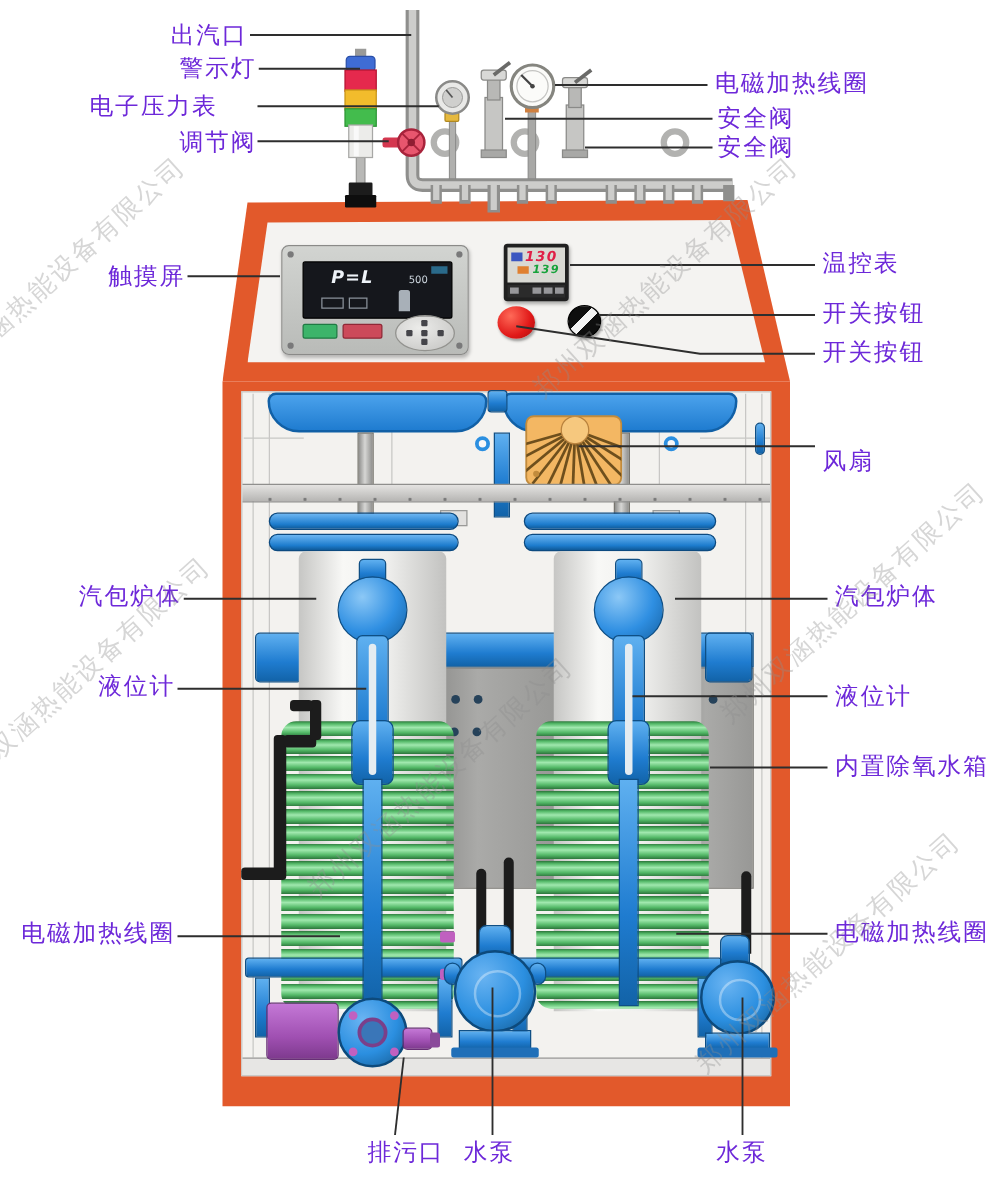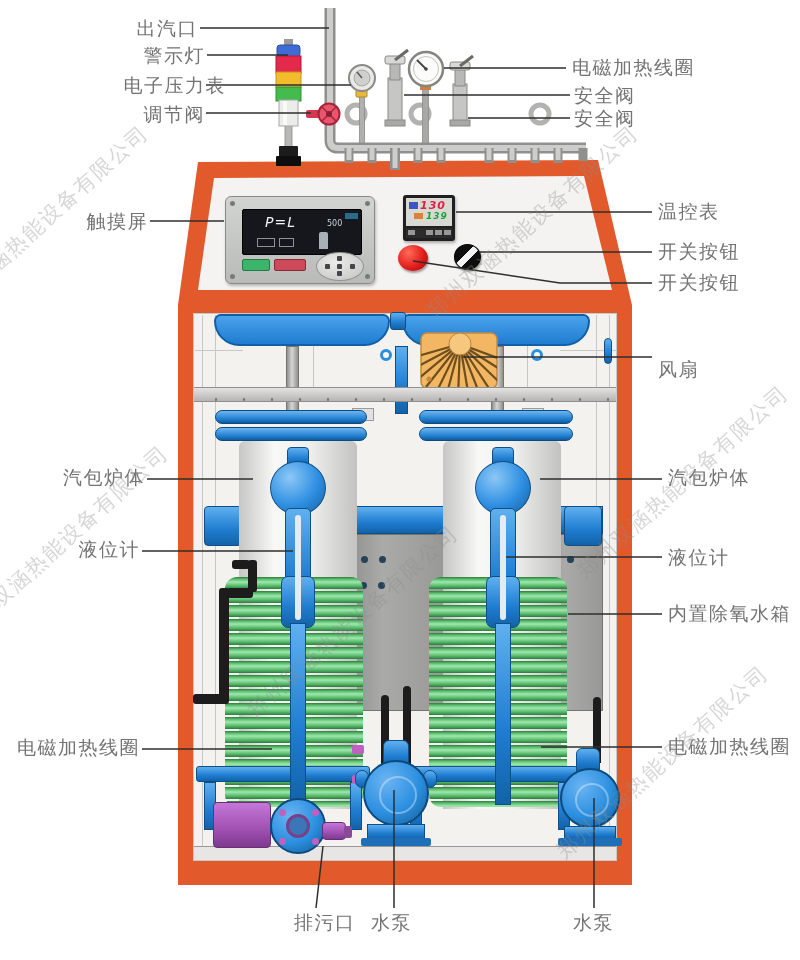--- a/index.html
+++ b/index.html
@@ -1,40 +1,40 @@
 <!DOCTYPE html>
 <html><head>
 <meta charset="utf-8">
 <style>
   html,body{margin:0;padding:0;background:#fff;}
   .stage{position:relative;width:800px;height:960px;background:#ffffff;overflow:hidden;
          font-family:"DejaVu Sans","Liberation Sans",sans-serif;}
   .abs{position:absolute;}
-  .lbl{position:absolute;font-size:19px;font-weight:500;line-height:1.2;color:#737373;
+  .lbl{position:absolute;font-size:19px;font-weight:500;line-height:1.2;color:#6d28d9;
        letter-spacing:1.5px;white-space:nowrap;z-index:55;}
   .wm{position:absolute;font-size:21px;letter-spacing:2px;color:rgba(140,140,140,.36);
       transform:rotate(-42deg);transform-origin:left center;white-space:nowrap;z-index:60;pointer-events:none;}
   
   .blue{background:linear-gradient(180deg,#5fb0f0,#1f7cd0 60%,#1263a8);border:1px solid #0f4f85;box-sizing:border-box;}
   .blueh{background:linear-gradient(180deg,#4ba2ec,#1f7cd0);border:2px solid #1160a6;box-sizing:border-box;}
   .blk{background:#1c1c1c;border-radius:3px;}
   .gpipe{background:linear-gradient(90deg,#8f8f8d,#d6d6d4 45%,#8f8f8d);border:1px solid #77756f;box-sizing:border-box;}
   .seam{background:#c8c7c5;}
   .dot{border-radius:50%;background:#26425a;}
   
   .head{position:absolute;left:170px;top:156px;width:466px;height:150px;z-index:8;}
   .head-orange{position:absolute;inset:0;background:#e2592b;
      clip-path:polygon(28px 6px,428px 4px,462px 149px,8px 149px);}
   .head-white{position:absolute;inset:0;background:#f4f3f1;
      clip-path:polygon(44px 22px,414px 20px,442px 134px,28px 134px);}
   
   .ts{position:absolute;left:55px;top:40px;width:148px;height:86px;background:linear-gradient(180deg,#d2d4d1,#b9bbb8);
       border:1px solid #8a8a88;border-radius:6px;box-shadow:1px 2px 3px rgba(0,0,0,.25);}
   .ts-screen{position:absolute;left:16px;top:12px;width:118px;height:44px;background:#15171c;border:1px solid #000;border-radius:2px;}
-  .ts-main{position:absolute;left:22px;top:4px;color:#eef3f8;font-size:14px;font-weight:normal;font-style:italic;letter-spacing:1px;}
+  .ts-main{position:absolute;left:22px;top:4px;color:#eef3f8;font-size:14px;font-weight:bold;font-style:italic;letter-spacing:1px;}
   .ts-val{position:absolute;left:84px;top:9px;color:#cdd6de;font-size:8px;}
   .ts-tag{position:absolute;right:3px;top:3px;width:13px;height:6px;background:#2a6a8a;}
   .ts-ic1{position:absolute;left:14px;top:28px;width:16px;height:7px;border:1px solid #8a929a;}
   .ts-ic2{position:absolute;left:36px;top:28px;width:13px;height:7px;border:1px solid #8a929a;}
   .ts-ic3{position:absolute;left:76px;top:22px;width:9px;height:17px;background:#a8b0b8;border-radius:2px 2px 0 0;}
   .ts-btn-g{position:absolute;left:16px;top:62px;width:26px;height:10px;background:#3cb46a;border:1px solid #1f7a43;border-radius:2px;}
   .ts-btn-r{position:absolute;left:48px;top:62px;width:30px;height:10px;background:#cc4a5a;border:1px solid #8f2836;border-radius:2px;}
   .ts-dpad{position:absolute;left:90px;top:55px;width:46px;height:27px;background:radial-gradient(ellipse at 40% 35%,#ececea,#c2c2c0);
       border:1px solid #93938f;border-radius:50%;}
   .ts-dpad i{position:absolute;width:5px;height:5px;background:#45454a;border-radius:1px;}
@@ -377,21 +377,21 @@
       <path d="M142 749 H272"></path>
       <path d="M541 747 H662"></path>
       <path d="M323 846 L316 908"></path>
       <path d="M394 790 V908"></path>
       <path d="M594 798 V908"></path>
     </g>
   </svg>
 
   <div class="lbl" style="right:602px;top:17px;">出汽口</div>
   <div class="lbl" style="right:595px;top:44px;">警示灯</div>
-  <div class="lbl" style="right:574px;top:74px;">电子压力表</div>
+  <div class="lbl" style="right:626px;top:74px;">电子压力表</div>
   <div class="lbl" style="right:595px;top:103px;">调节阀</div>
   <div class="lbl" style="left:572px;top:56px;">电磁加热线圈</div>
   <div class="lbl" style="left:574px;top:84px;">安全阀</div>
   <div class="lbl" style="left:574px;top:107px;">安全阀</div>
   <div class="lbl" style="right:652px;top:210px;">触摸屏</div>
   <div class="lbl" style="left:658px;top:200px;">温控表</div>
   <div class="lbl" style="left:658px;top:240px;text-align:center;">开关按钮</div>
   <div class="lbl" style="left:658px;top:271px;">开关按钮</div>
   <div class="lbl" style="left:658px;top:358px;">风扇</div>
   <div class="lbl" style="right:655px;top:466px;">汽包炉体</div>

